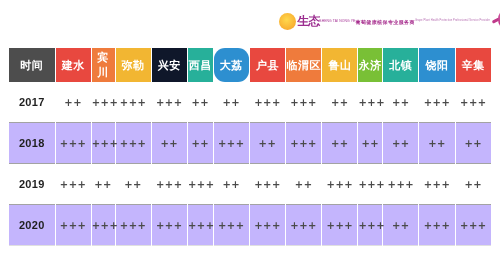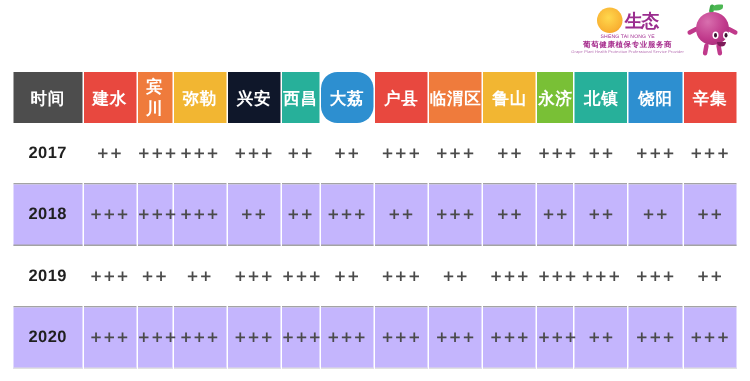--- a/index.html
+++ b/index.html
@@ -12,21 +12,21 @@
   }
 
   
   #logo{
     position:absolute;top:1px;right:8px;
     width:120px;height:40px;
     display:flex;align-items:center;justify-content:flex-end;
     gap:2px;
   }
   #logo-wordmark{
-    display:flex;flex-direction:column;align-items:center;
+    display:flex;flex-direction:row;align-items:center;
     justify-content:center;line-height:1;
   }
   #logo-main{
     display:flex;align-items:center;gap:1px;
   }
   .logo-sun{
     width:17px;height:17px;border-radius:50%;
     background:radial-gradient(circle at 45% 40%,#ffd84d 0%,#f9b233 65%,#f08a20 100%);
     display:inline-block;
   }

